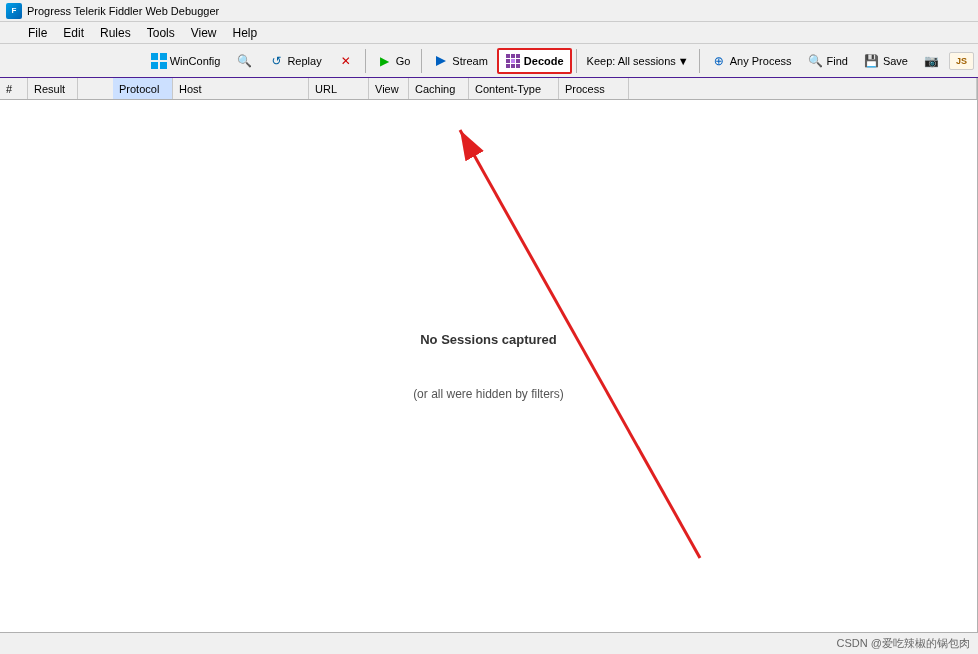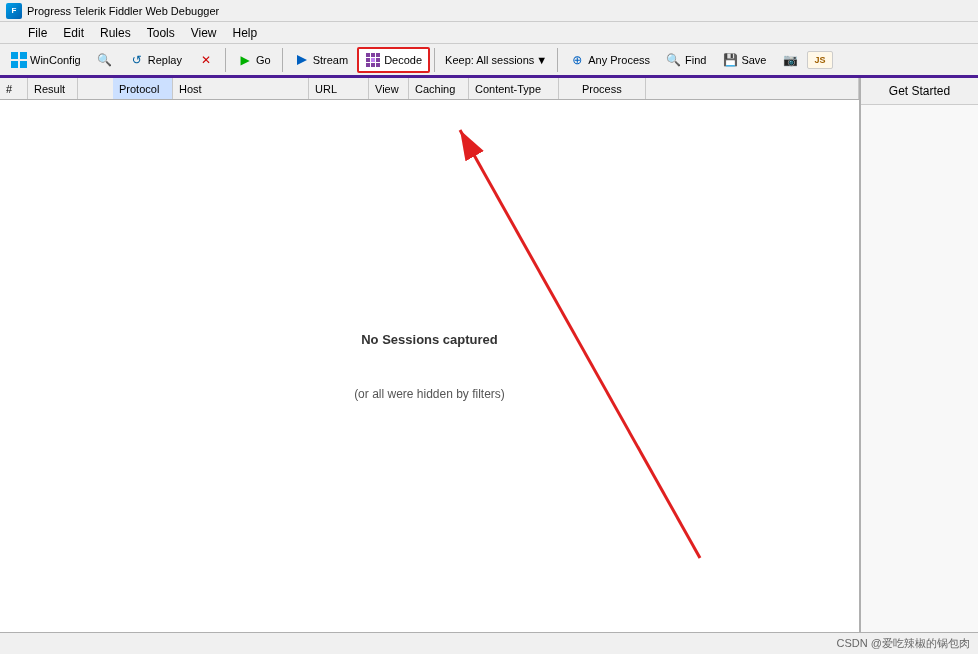--- a/index.html
+++ b/index.html
@@ -40,40 +40,41 @@
       color: #000;
     }
 
     
     #toolbar {
       background: #f0f0f0;
       height: 34px;
       display: flex;
       align-items: center;
       padding: 2px 4px;
-      border-bottom: 3px solid #4c1d95;
+      border-bottom: 1px solid #4c1d95;
       gap: 2px;
+      justify-content: flex-end;
     }
     .toolbar-btn {
       display: inline-flex;
       align-items: center;
       gap: 3px;
       padding: 3px 6px;
       cursor: pointer;
       font-size: 11px;
       color: #000;
       background: transparent;
       border: 1px solid transparent;
       border-radius: 2px;
       white-space: nowrap;
     }
     .toolbar-btn.decode-btn {
       border: 2px solid #e02020;
       background: #fff;
-      font-weight: normal;
+      font-weight: bold;
     }
     .toolbar-sep {
       width: 1px;
       height: 24px;
       background: #b0b0b0;
       margin: 0 2px;
     }
     .icon-box {
       width: 16px; height: 16px;
       display: inline-flex; align-items: center; justify-content: center;
@@ -125,21 +126,21 @@
       overflow: hidden;
     }
     .col-hash { width: 28px; }
     .col-result { width: 50px; }
     .col-protocol { width: 60px; background: #cce0ff; margin-left: 35px; }
     .col-host { width: 136px; }
     .col-url { width: 60px; }
     .col-body { width: 40px; }
     .col-caching { width: 60px; }
     .col-content-type { width: 90px; }
-    .col-process { width: 70px; margin-left: 17px; }
+    .col-process { width: 70px; }
     .col-extra { flex: 1; }
 
     
     #session-content {
       flex: 1;
       display: flex;
       align-items: center;
       justify-content: center;
       flex-direction: column;
       color: #333;
@@ -330,23 +331,20 @@
       <div class="col-hdr col-extra"></div>
     </div>
 
     <div id="session-content">
       <div style="font-weight:bold; font-size:13px; color:#333;">No Sessions captured</div>
       <div style="font-weight:normal; font-size:12px; color:#555; margin-top:4px;">(or all were hidden by filters)</div>
     </div>
 
   </div>
 
-  <div id="right-panel">
-    <div id="right-panel-header">Get Started</div>
-  </div>
 
 </div>
 
 <div id="status-bar">
   <span>CSDN @爱吃辣椒的锅包肉</span>
 </div>
 
 <svg id="annotation-layer" xmlns="http://www.w3.org/2000/svg">
 
   <defs>

